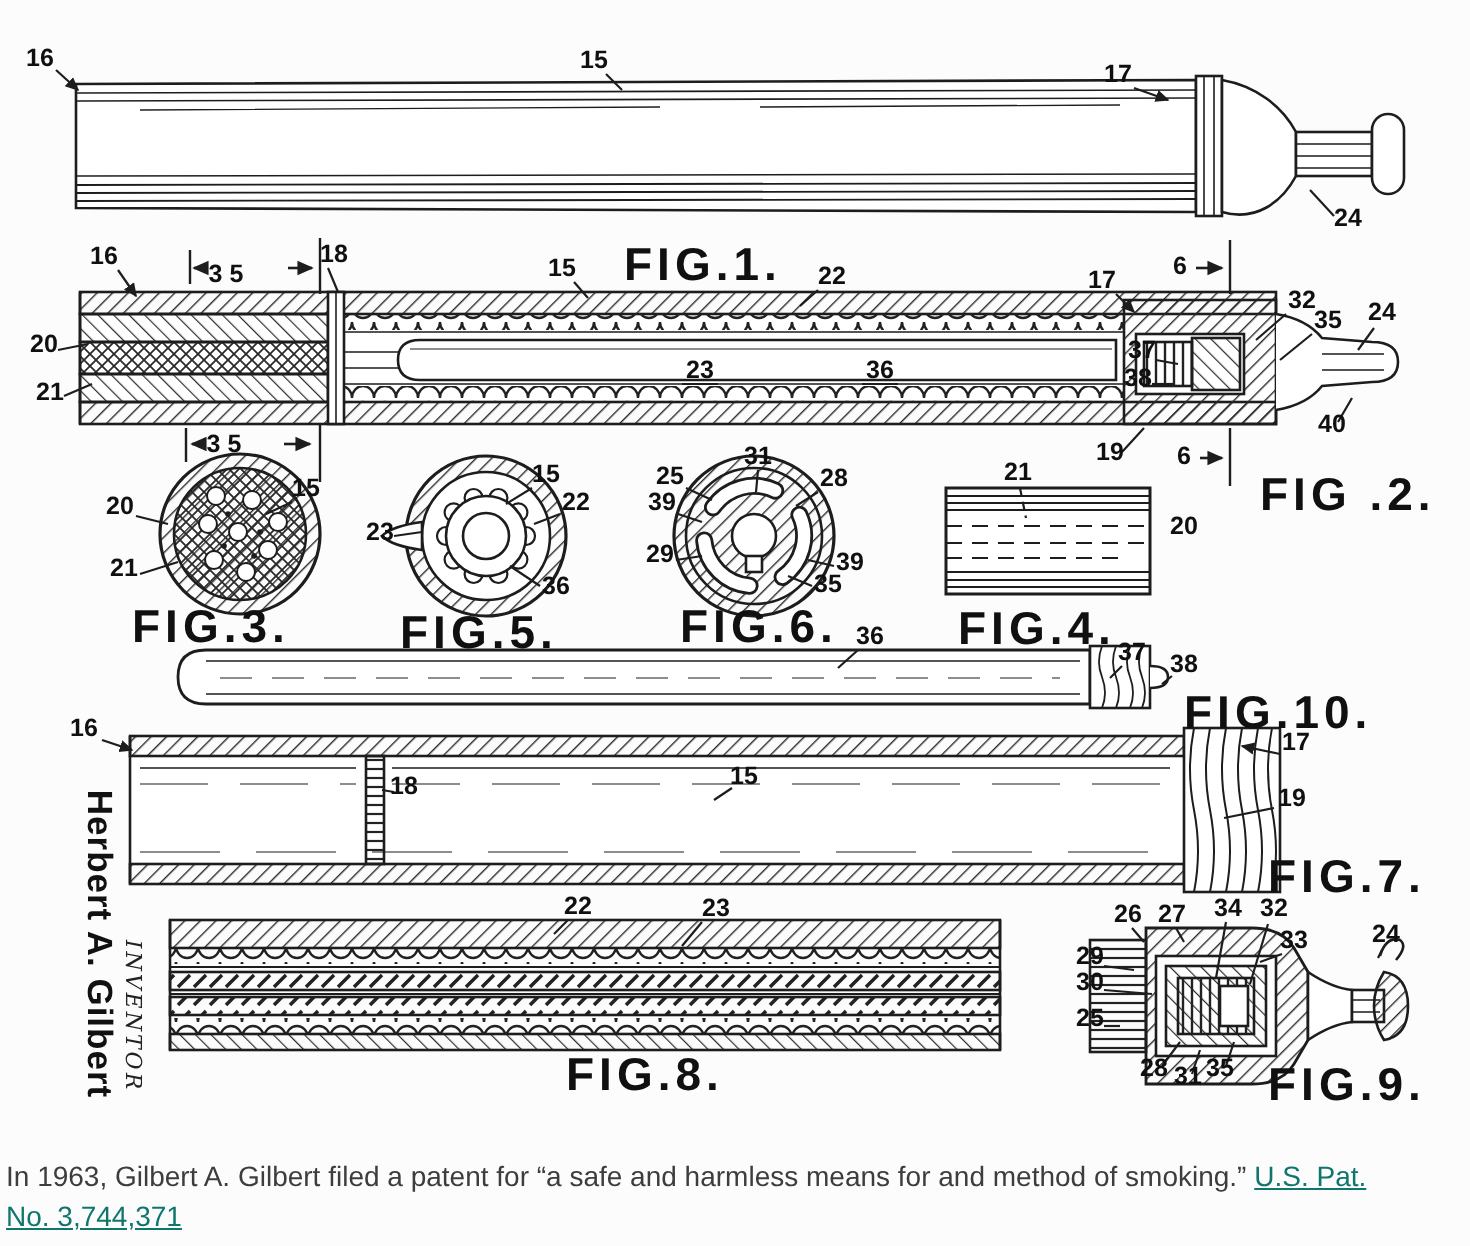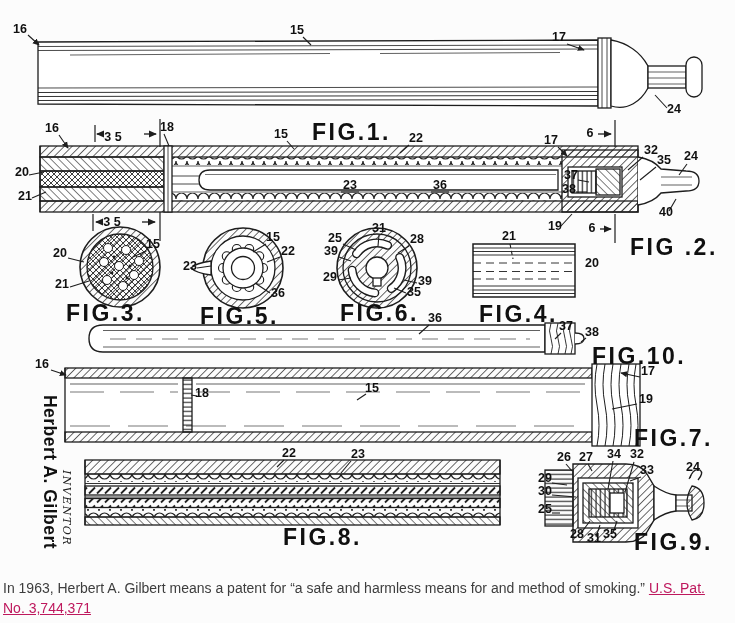--- a/index.html
+++ b/index.html
@@ -11,21 +11,21 @@
   .reflabel{font-family:"Liberation Sans",sans-serif;font-weight:bold;font-size:12.5px;
             fill:#101010;text-anchor:middle;}
   .leader{stroke:#1d1d1d;stroke-width:1.1;fill:none;}
   .sig{font-family:"Liberation Sans",sans-serif;font-weight:bold;font-size:17.5px;
        fill:#111;letter-spacing:.5px;text-anchor:middle;}
   .invlabel{font-family:"DejaVu Serif",serif;font-style:italic;font-size:11px;
             fill:#222;letter-spacing:1.5px;text-anchor:middle;}
   .caption{position:absolute;left:3px;top:578px;width:730px;color:#3d3d3d;
            font-size:14px;line-height:20px;}
   .caption .nowrap{white-space:nowrap;}
-  .patlink{color:#be185d;text-decoration:underline;cursor:pointer;}
+  .patlink{color:#0f766e;text-decoration:underline;cursor:pointer;}
 </style>
 </head>
 <body>
 
 <div class="page">
 <svg width="735" height="576" viewBox="0 0 735 576">
   <defs>
     <pattern id="h1" width="5.5" height="5.5" patternUnits="userSpaceOnUse" patternTransform="rotate(45)">
       <line x1="0" y1="0" x2="0" y2="5.5" stroke="#2a2a2a" stroke-width="1.4"></line>
     </pattern>
@@ -355,18 +355,18 @@
         <text x="577" y="538" class="reflabel">28</text>
         <path d="M596,537 L600,525" class="leader"></path>
         <text x="594" y="542" class="reflabel">31</text>
         <path d="M613,533 L617,521" class="leader"></path>
         <text x="610" y="538" class="reflabel">35</text>
       </g>
 </svg>
 
 <div class="caption">
   <span class="nowrap">
-    <span>In 1963, Herbert A. Gilbert means a patent for “a safe and harmless means for and method of smoking.” </span><a href="#" class="patlink"><span>U.S. Pat.</span></a>
+    <span>In 1963, Gilbert A. Gilbert filed a patent for “a safe and harmless means for and method of smoking.” </span><a href="#" class="patlink"><span>U.S. Pat.</span></a>
   </span>
   <br>
   <a href="#" class="patlink"><span>No. 3,744,371</span></a>
 </div>
 </div>
 
 </body></html>

